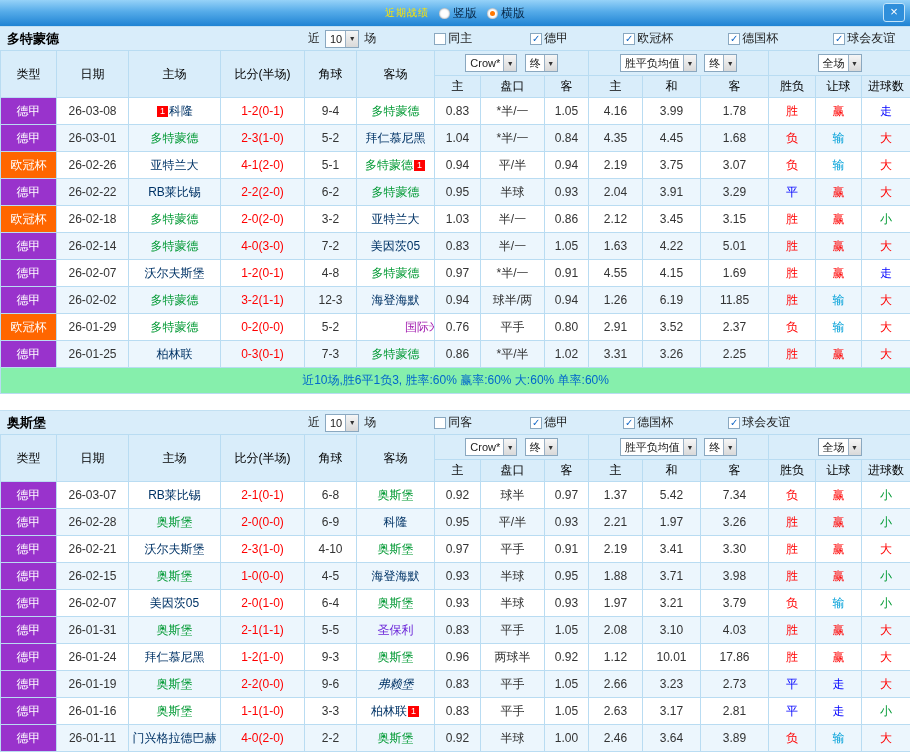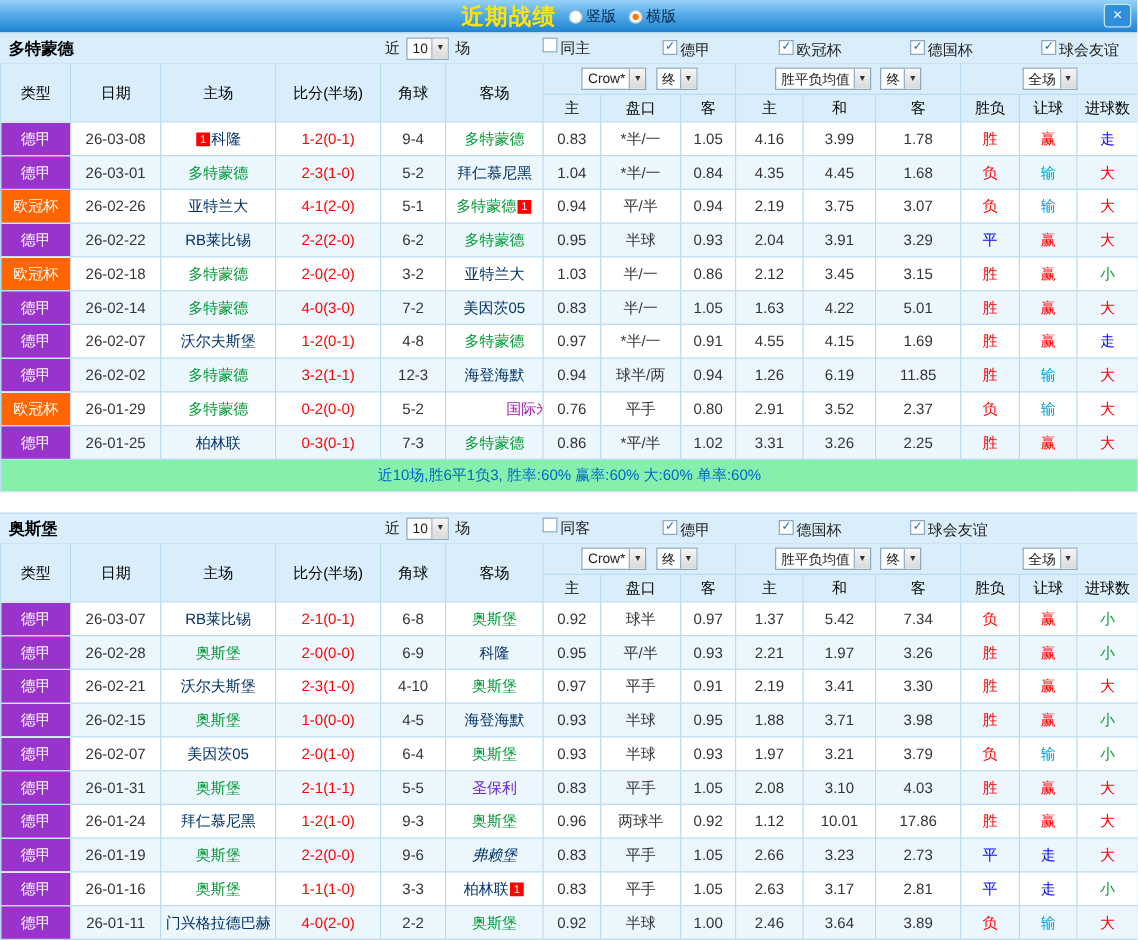--- a/index.html
+++ b/index.html
@@ -3,40 +3,40 @@
 <meta charset="utf-8">
 <style>
   * { margin:0; padding:0; box-sizing:border-box; }
   body { background:#fff; font-family:"Liberation Sans","DejaVu Sans",sans-serif; }
   .window { width:910px; height:752px; overflow:hidden; background:#fff; position:relative; }
 
   
   .titlebar { position:relative; height:26px; background:linear-gradient(180deg,#96d2f8 0%,#55abe9 45%,#1f83d3 100%);
               display:flex; align-items:center; justify-content:center; }
   .title-group { display:flex; align-items:center; gap:10px; }
-  .window-title { color:#ffe400; font-weight:bold; font-size:18px; letter-spacing:1px; }
+  .window-title { color:#ffe400; font-weight:normal; font-size:10px; letter-spacing:1px; }
   .radio-label { display:inline-flex; align-items:center; gap:3px; font-size:12px; color:#0a2a4a; cursor:pointer; }
   .radio-dot { width:11px; height:11px; border-radius:50%; background:#fff; box-shadow:inset 0 0 2px #567; position:relative; }
   .radio-dot.on::after { content:''; position:absolute; left:3px; top:3px; width:5px; height:5px; border-radius:50%; background:#ff7700; }
   .close-btn { position:absolute; right:5px; top:3px; width:22px; height:19px; background:#2f8fdb; border:1px solid #c3e4f9;
                border-radius:3px; color:#fff; font-size:13px; line-height:16px; text-align:center; cursor:pointer; }
 
   
   .section-header { position:relative; height:24px; background:#d9edfa; border-top:1px solid #c2e0f2; display:flex; align-items:center; }
   .team-name { margin-left:7px; font-weight:bold; font-size:13px; color:#000; }
   .filters { position:absolute; left:308px; display:flex; align-items:center; gap:3px; font-size:12px; color:#222; white-space:nowrap; }
 
   
   .sel { display:inline-flex; align-items:center; background:#fff; border:1px solid #8aa8c0; height:18px; padding-left:4px;
          font-size:11px; color:#222; cursor:pointer; vertical-align:middle; margin:0 2px; }
   .sel .arr { width:13px; height:16px; margin-left:3px; background:linear-gradient(#f6f6f6,#d9d9d9); border-left:1px solid #9ab0c4;
               font-size:7px; color:#333; display:inline-flex; align-items:center; justify-content:center; }
 
   
-  .chk { display:inline-flex; margin-left:7px; cursor:pointer;padding-left:48px; }
+  .chk { display:inline-flex; align-items:center; margin-left:7px; cursor:pointer;padding-left:48px; }
   .chk .box { width:12px; height:12px; border:1px solid #8aa8c0; background:#fff; font-size:10px; line-height:10px;
               color:#1569c7; text-align:center; margin-right:2px; font-weight:bold; }
 
   
   table { width:910px; border-collapse:collapse; table-layout:fixed; }
   th, td { border:1px solid #b9dcf2; text-align:center; padding:0; overflow:hidden; white-space:nowrap; }
   thead th { background:#d9edfa; font-weight:normal; font-size:12px; color:#000; }
   tr.h1 th { height:25px; }
   tr.h2 th { height:22px; }
   tbody td { height:27px; font-size:12px; color:#333; background:#fff; }

